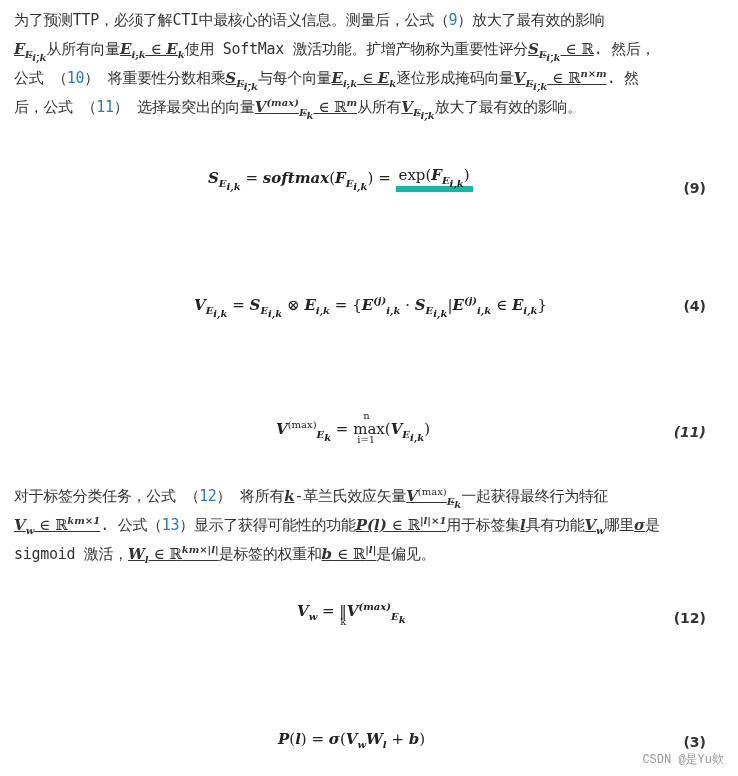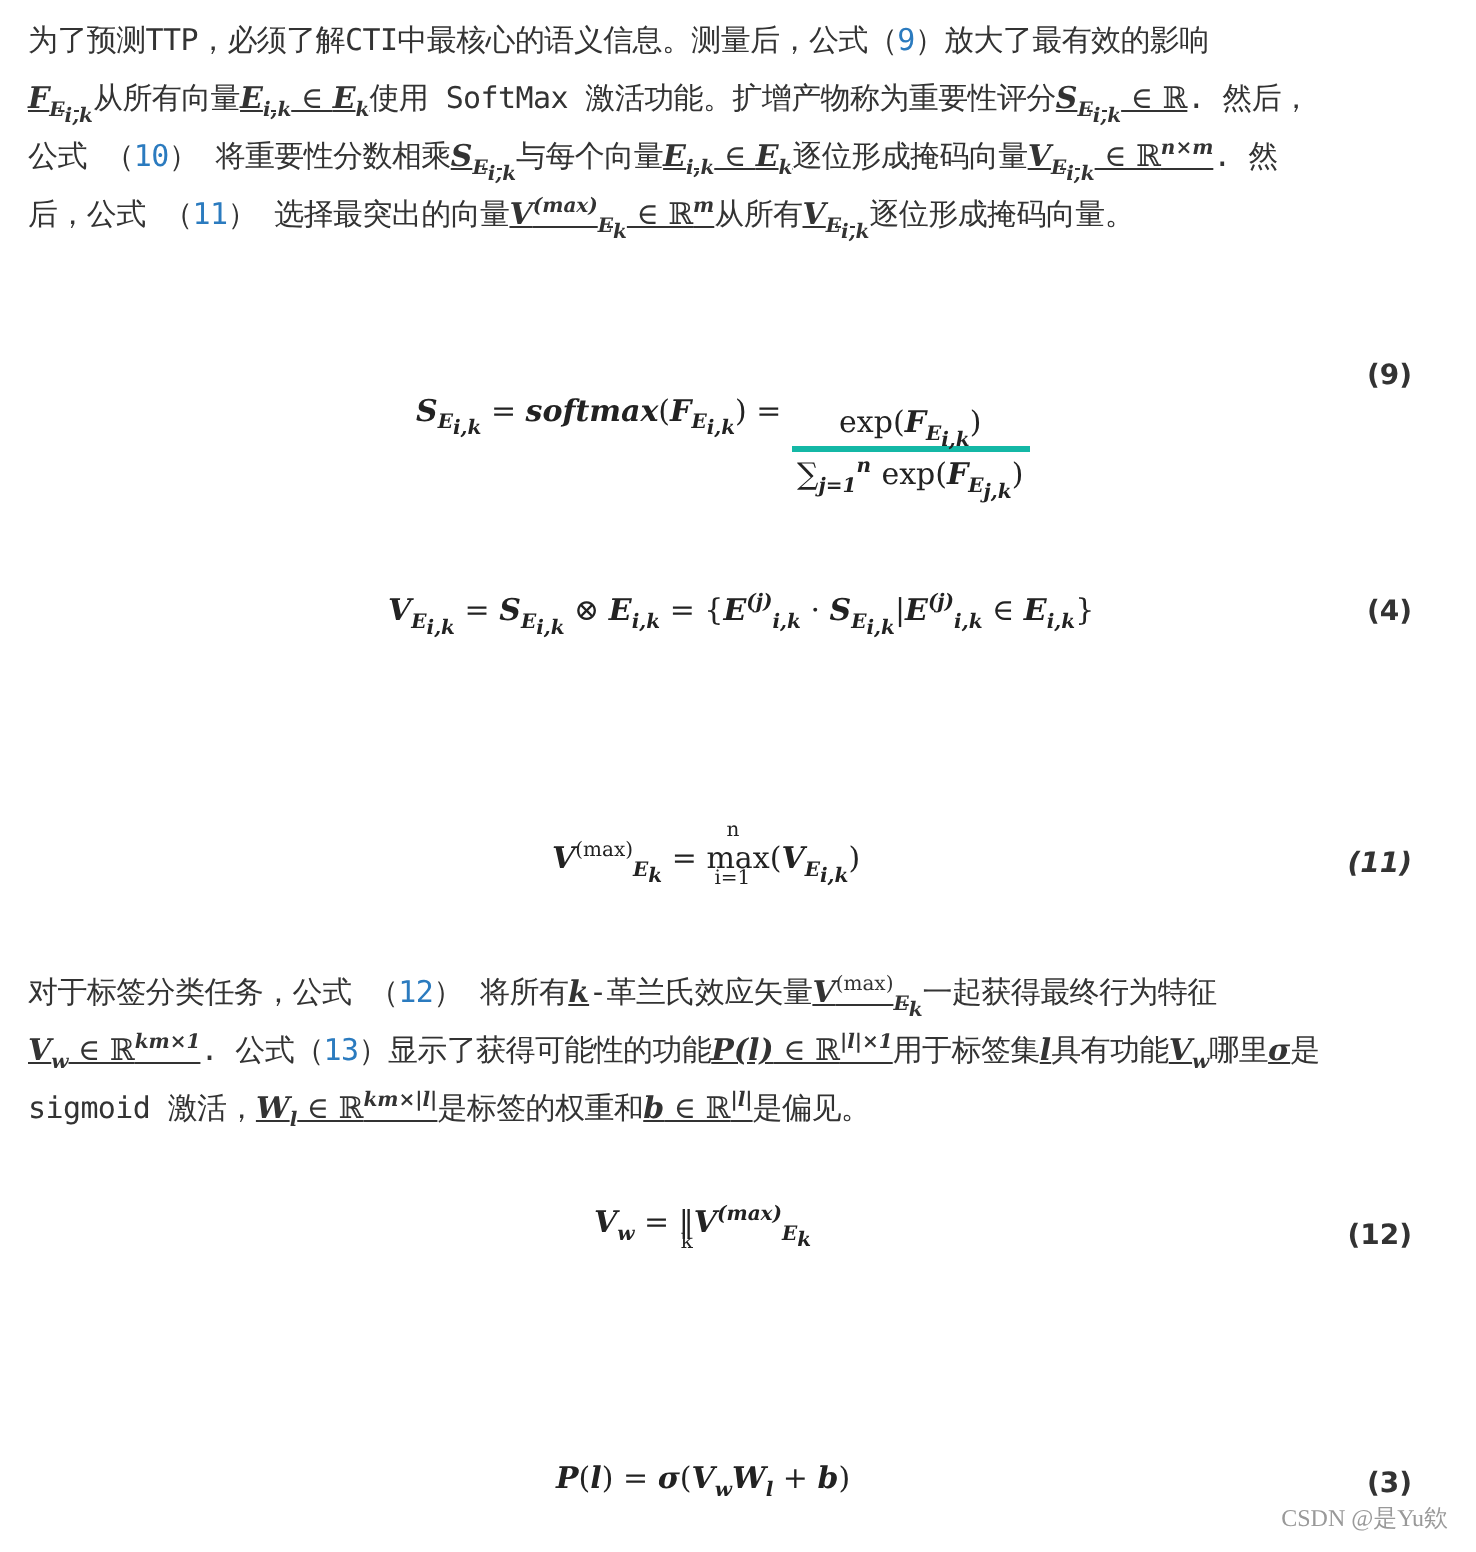--- a/index.html
+++ b/index.html
@@ -11,49 +11,48 @@
   .m { font-family: "DejaVu Serif", serif; font-style: italic; font-weight: bold; font-size: 15px; letter-spacing: 0; text-decoration: underline; }
   .mr { font-family: "DejaVu Serif", serif; font-style: normal; font-weight: normal; letter-spacing: 0; }
   sub, sup { font-size: 10px; line-height: 0; }
   .ref { color: #2b7bbf; }
   .eq { position: absolute; left: 0; width: 738px; height: 50px; }
   .eq-body { position: absolute; font-family: "DejaVu Serif", serif; font-style: italic; font-weight: bold;
              font-size: 15px; color: #222; white-space: nowrap; }
   .eq-num { position: absolute; right: 32px; font-family: "DejaVu Sans", sans-serif; font-size: 14px;
             font-weight: bold; color: #333; }
   .frac { display: inline-block; vertical-align: middle; text-align: center; }
-  .frac .num { display: block; border-bottom: 3px solid #14b8a6; padding: 0 3px 2px; margin-top: 36px; }
+  .frac .num { display: block; border-bottom: 6px solid #14b8a6; padding: 0 3px 2px; }
   .frac .den { display: block; padding: 2px 3px 0; }
-  .watermark { position: absolute; right: 14px; bottom: 8px; font-family: Liberation Serif, serif;
+  .watermark { position: absolute; right: 14px; bottom: 8px; font-family: Liberation Mono, monospace;
                font-size: 12px; color: #999999; }
 </style>
 </head>
 <body>
 
 <div class="para" style="top:6px;">
   <div class="line">
     <span>为了预测TTP，必须了解CTI中最核心的语义信息。测量后，公式（</span><span class="ref">9</span><span>）放大了最有效的影响</span>
   </div>
   <div class="line">
     <span class="m"><span>F</span><sub><span>E</span><sub>i,k</sub></sub></span><span>从所有向量</span><span class="m"><span>E</span><sub>i,k</sub><span class="mr"> ∈ </span><span>E</span><sub>k</sub></span><span>使用 SoftMax 激活功能。扩增产物称为重要性评分</span><span class="m"><span>S</span><sub><span>E</span><sub>i,k</sub></sub><span class="mr"> ∈ ℝ</span></span><span>. 然后，</span>
   </div>
   <div class="line">
     <span>公式 （</span><span class="ref">10</span><span>） 将重要性分数相乘</span><span class="m"><span>S</span><sub><span>E</span><sub>i,k</sub></sub></span><span>与每个向量</span><span class="m"><span>E</span><sub>i,k</sub><span class="mr"> ∈ </span><span>E</span><sub>k</sub></span><span>逐位形成掩码向量</span><span class="m"><span>V</span><sub><span>E</span><sub>i,k</sub></sub><span class="mr"> ∈ ℝ</span><sup>n×m</sup></span><span>. 然</span>
   </div>
   <div class="line">
-    <span>后，公式 （</span><span class="ref">11</span><span>） 选择最突出的向量</span><span class="m"><span>V</span><sup>(max)</sup><sub><span>E</span><sub>k</sub></sub><span class="mr"> ∈ ℝ</span><sup>m</sup></span><span>从所有</span><span class="m"><span>V</span><sub><span>E</span><sub>i,k</sub></sub></span><span>逐位形成掩码向量。</span>
+    <span>后，公式 （</span><span class="ref">11</span><span>） 选择最突出的向量</span><span class="m"><span>V</span><sup>(max)</sup><sub><span>E</span><sub>k</sub></sub><span class="mr"> ∈ ℝ</span><sup>m</sup></span><span>从所有</span><span class="m"><span>V</span><sub><span>E</span><sub>i,k</sub></sub></span><span>放大了最有效的影响。</span>
   </div>
 </div>
 
 <div class="eq" style="top:166px;">
   <div class="eq-body" style="left:208px; top:0px;">
     <span>S</span><sub><span>E</span><sub>i,k</sub></sub><span class="mr"> = </span><span>softmax</span><span class="mr">(</span><span>F</span><sub><span>E</span><sub>i,k</sub></sub><span class="mr">)</span><span class="mr"> = </span>
     <span class="frac">
       <span class="num"><span class="mr">exp</span><span class="mr">(</span><span>F</span><sub><span>E</span><sub>i,k</sub></sub><span class="mr">)</span></span>
-      <span class="den"><span class="mr">∑</span><sub>j=1</sub><sup>n</sup> <span class="mr">exp</span><span class="mr">(</span><span>F</span><sub><span>E</span><sub>j,k</sub></sub><span class="mr">)</span></span>
     </span>
   </div>
   <div class="eq-num" style="top:14px;">(9)</div>
 </div>
 
 <div class="eq" style="top:292px;text-align:right;">
   <div class="eq-body" style="left:194px; top:4px;">
     <span>V</span><sub><span>E</span><sub>i,k</sub></sub><span class="mr"> = </span><span>S</span><sub><span>E</span><sub>i,k</sub></sub><span class="mr"> ⊗ </span><span>E</span><sub>i,k</sub><span class="mr"> = {</span><span>E</span><sup>(j)</sup><sub>i,k</sub><span class="mr"> · </span><span>S</span><sub><span>E</span><sub>i,k</sub></sub><span class="mr">|</span><span>E</span><sup>(j)</sup><sub>i,k</sub><span class="mr"> ∈ </span><span>E</span><sub>i,k</sub><span class="mr">}</span>
   </div>
   <div class="eq-num" style="top:6px;">(4)</div>

